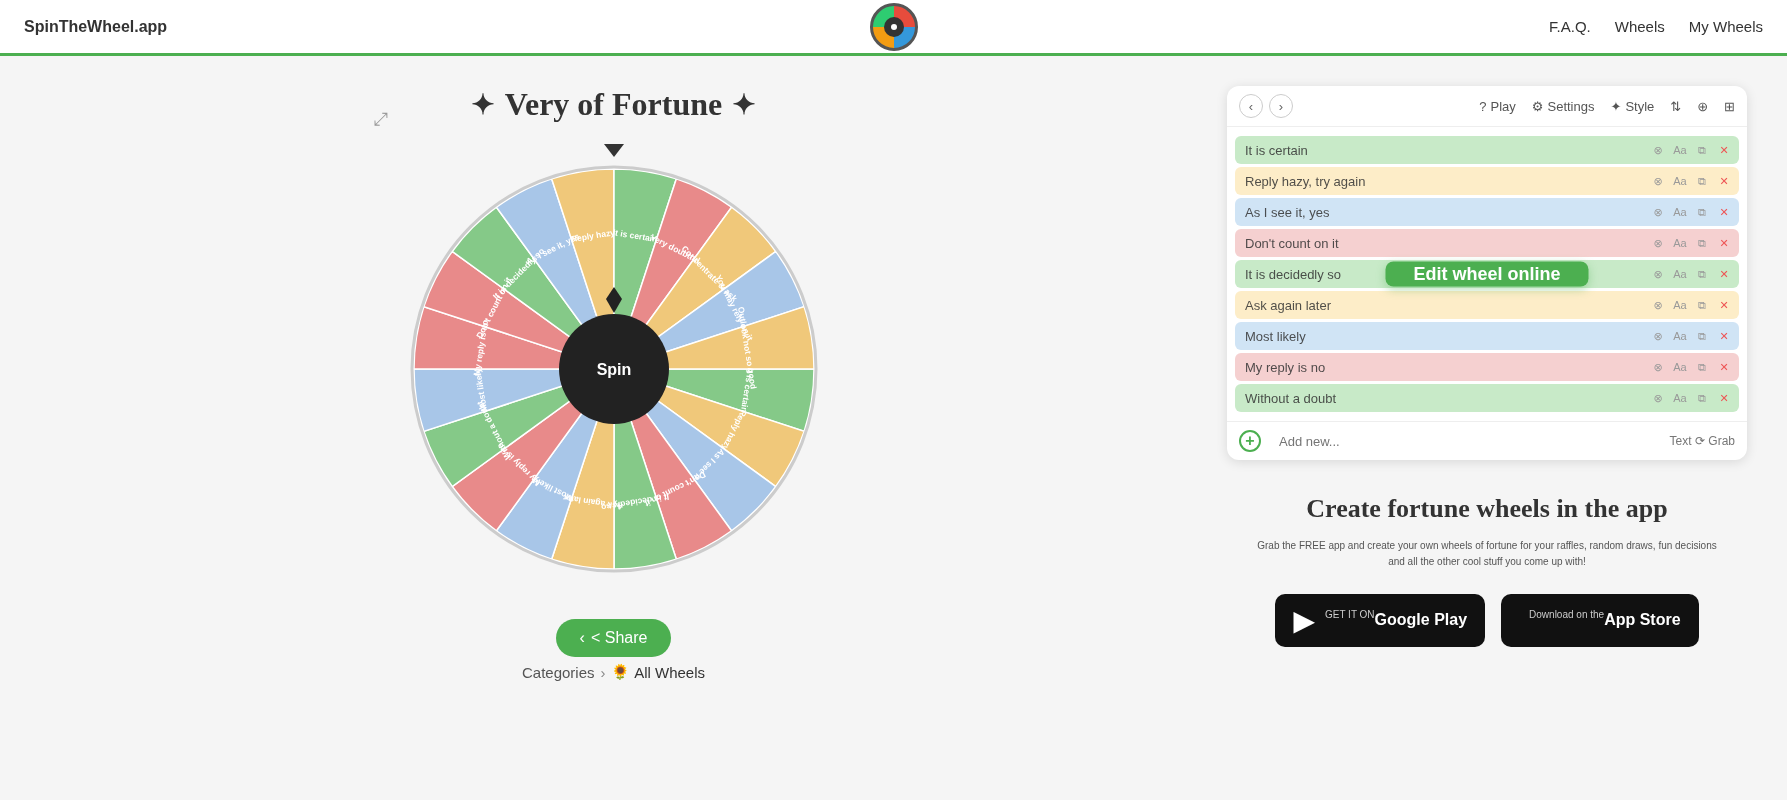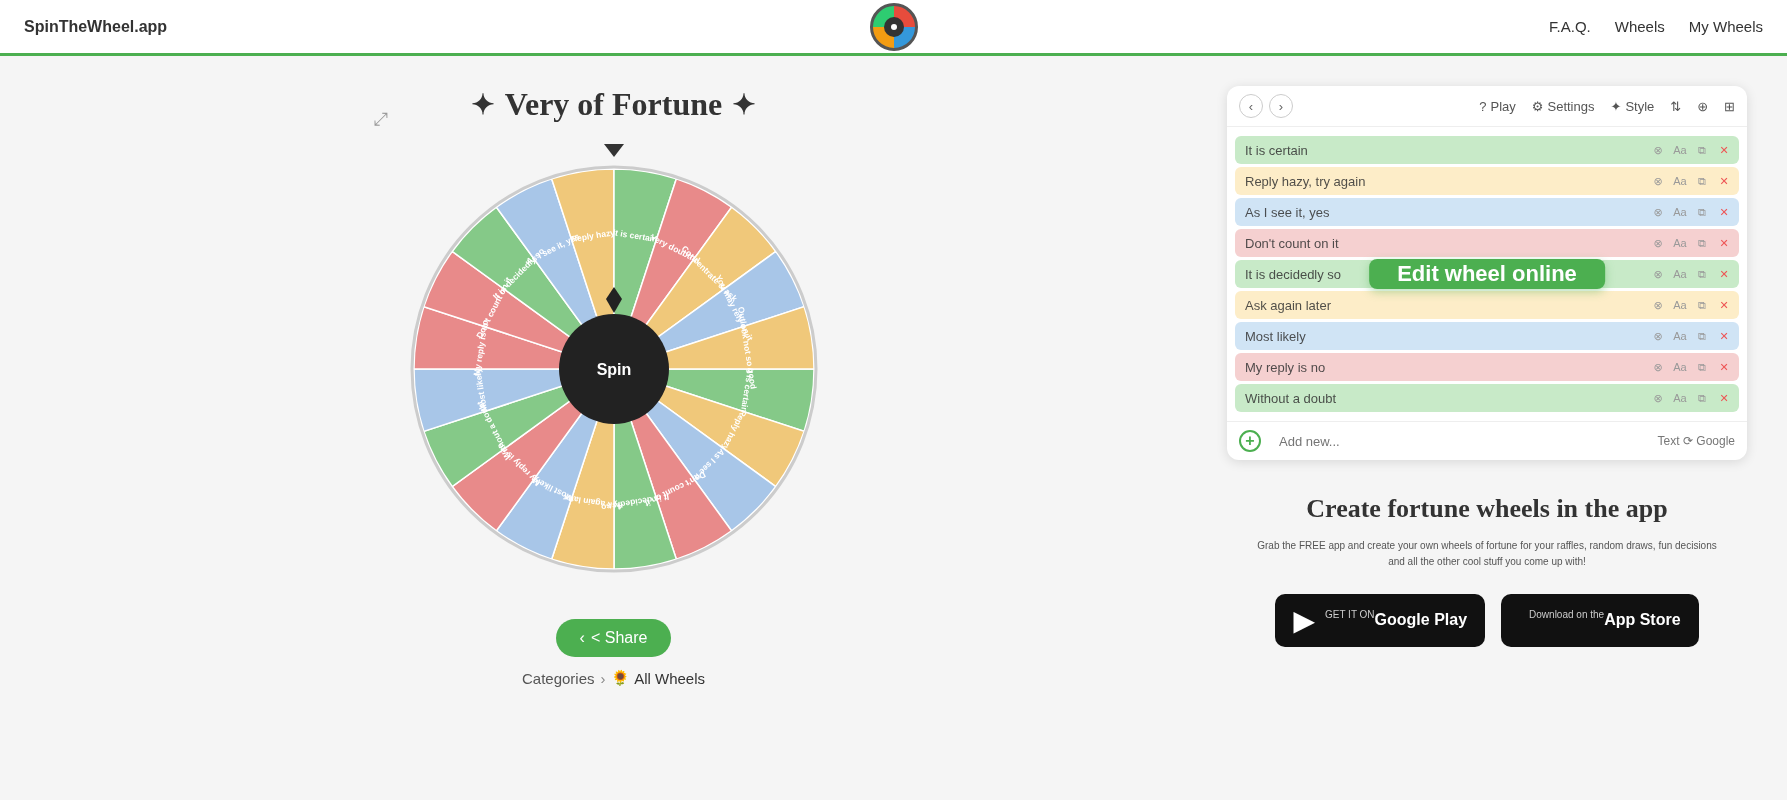--- a/index.html
+++ b/index.html
@@ -127,21 +127,21 @@
       border-radius: 20px;
       padding: 10px 24px;
       font-size: 16px;
       cursor: pointer;
       display: flex;
       align-items: center;
       gap: 6px;
     }
 
     .breadcrumb {
-      margin-top: 12px;
+      margin-top: 6px;
       font-size: 15px;
       color: #555;
       display: flex;
       align-items: center;
       gap: 6px;
     }
     .breadcrumb a { color: #555; text-decoration: none; }
     .breadcrumb .sep { color: #888; }
     .breadcrumb .current {
       display: flex;
@@ -211,21 +211,21 @@
     .edit-wheel-btn {
       position: absolute;
       top: 50%;
       left: 50%;
       transform: translate(-50%, -50%);
       background: #4caf50;
       color: white;
       border: none;
       border-radius: 8px;
       padding: 2px 28px;
-      font-size: 22px;
+      font-size: 18px;
       font-weight: bold;
       cursor: pointer;
       z-index: 10;
       white-space: nowrap;
       box-shadow: 0 3px 10px rgba(76,175,80,0.4);
     }
 
     .editor-items {
       padding: 6px 8px;
       position: relative;
@@ -624,21 +624,21 @@
             <span class="item-action-btn" style="color:#e55;">✕</span>
           </div>
         </div>
       </div>
 
       <div class="editor-footer">
         <div class="add-new-area">
           <button class="add-new-btn">+</button>
           <input class="add-new-input" type="text" placeholder="Add new..." style="">
         </div>
-        <div class="footer-text-color">Text ⟳ Google</div>
+        <div class="footer-text-color">Text ⟳ Grab</div>
       </div>
     </div>
 
     <div class="promo-section">
       <h2 class="promo-title">Create fortune wheels in the app</h2>
       <p class="promo-desc">Grab the FREE app and create your own wheels of fortune for your raffles, random draws, fun decisions and all the other cool stuff you come up with!</p>
       <div class="app-badges">
         <div class="app-badge">
           <span class="badge-icon">▶</span>
           <div class="badge-text-block">

